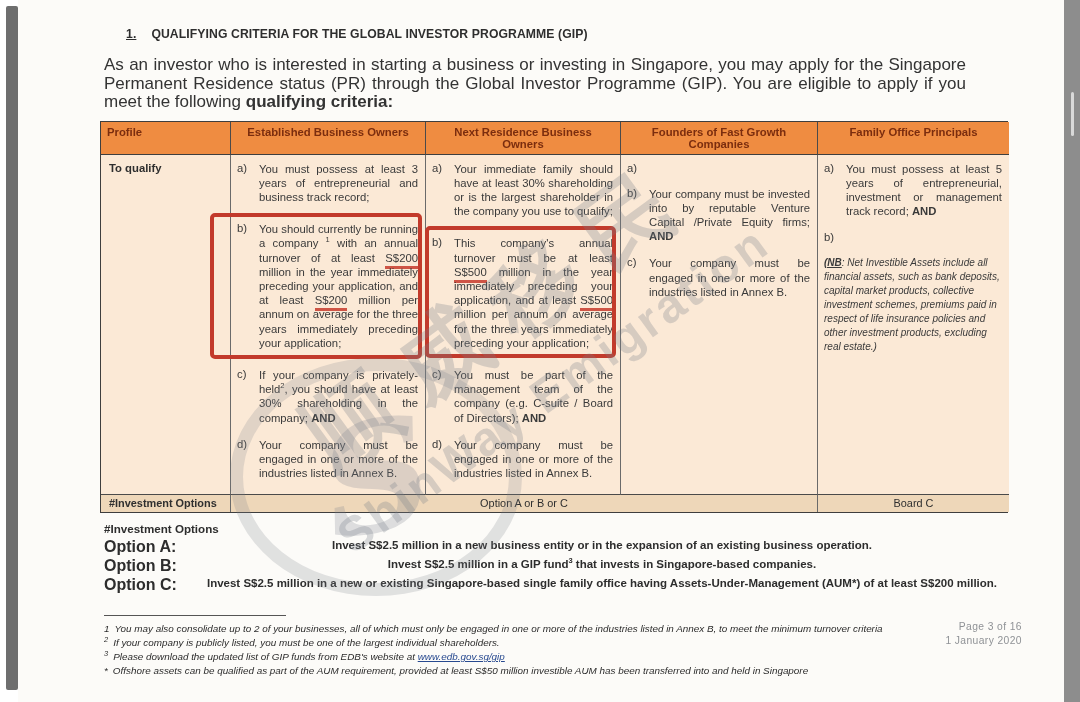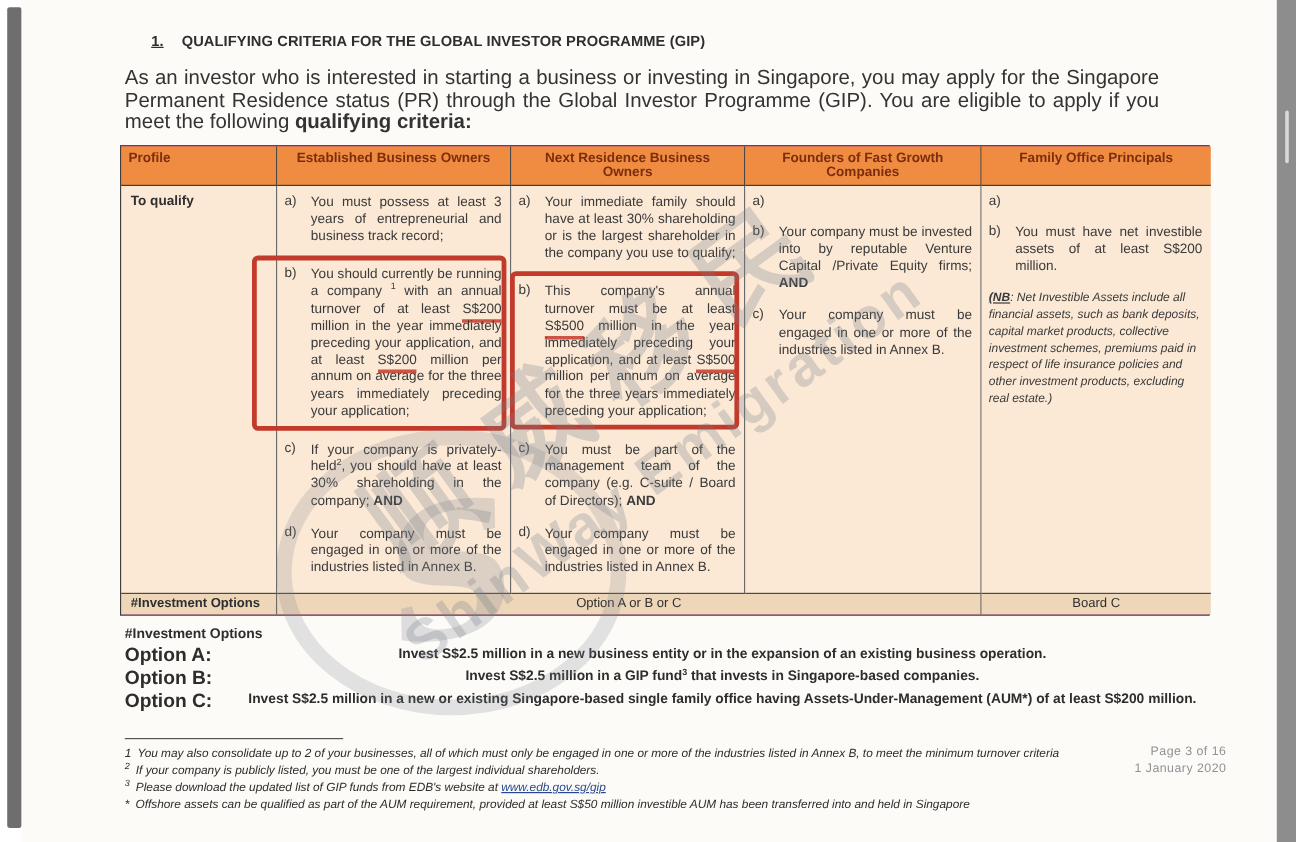--- a/index.html
+++ b/index.html
@@ -16,21 +16,21 @@
 
   
   .title-row{margin-left:26px;font-size:12.2px;font-weight:bold;color:#2e2e2e;letter-spacing:.1px;}
   .sec-num{text-decoration:underline;margin-right:15px;}
   .intro{margin:15px 42px 0 4px;font-size:17px;line-height:18.5px;color:#333;text-align:justify;}
 
   
   .gip-table{
     margin-top:9px;width:908px;box-sizing:border-box;display:grid;
     grid-template-columns:130px 195px 195px 197px 191px;
-    border:1.5px solid #3e3e3e;position:relative;background:#ec4899;
+    border:1.5px solid #3e3e3e;position:relative;background:#14532d;
   }
   .hcell{
     background:#ef8c41;color:#7b2d0e;font-weight:bold;font-size:11.3px;
     padding:4px 6px;text-align:center;border-right:1px solid #4a4a4a;border-bottom:1px solid #3e3e3e;
     box-sizing:border-box;
   }
   .hcell.first{text-align:left;}
   .hcell.lastc{border-right:none;}
   .bcell{
     background:#fbe9d6;border-right:1px solid #6a6a6a;border-bottom:1px solid #4a4a4a;
@@ -169,24 +169,24 @@
             <span class="itext"><span>Your company must be invested into by reputable Venture Capital /Private Equity firms; </span><span class="bold">AND</span></span>
           </div>
           <div class="item">
             <span class="marker">c)</span>
             <span class="itext"><span>Your company must be engaged in one or more of the industries listed in Annex B.</span></span>
           </div>
         </div>
       <div class="bcell col4 lastc">
           <div class="item">
             <span class="marker">a)</span>
-          </div>
-          <div class="item">
-            <span class="marker">b)</span>
-            <span class="itext"><span>You must have net investible assets of at least S$200 million.</span></span>
+            <span class="itext"><span>You must possess at least 5 years of entrepreneurial, investment or management track record; </span><span class="bold">AND</span></span>
+          </div>
+          <div class="item">
+            <span class="marker">b)</span>
           </div>
           <div class="item note">
             <span class="itext"><span class="bold uline">(NB</span><span>: Net Investible Assets include all financial assets, such as bank deposits, capital market products, collective investment schemes, premiums paid in respect of life insurance policies and other investment products, excluding real estate.)</span></span>
           </div>
         </div>
 
       <div class="fcell flabel">#Investment Options</div>
       <div class="fcell fspan">Option A or B or C</div>
       <div class="fcell flast">Board C</div>
     </div>

